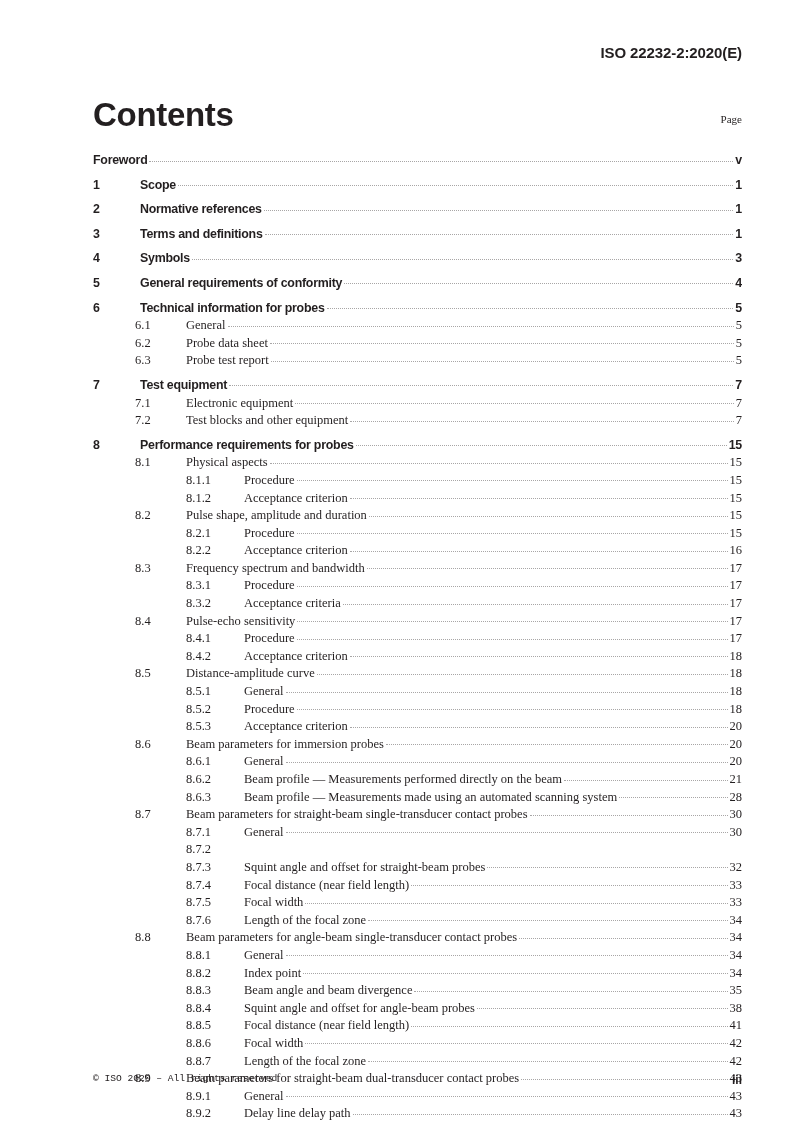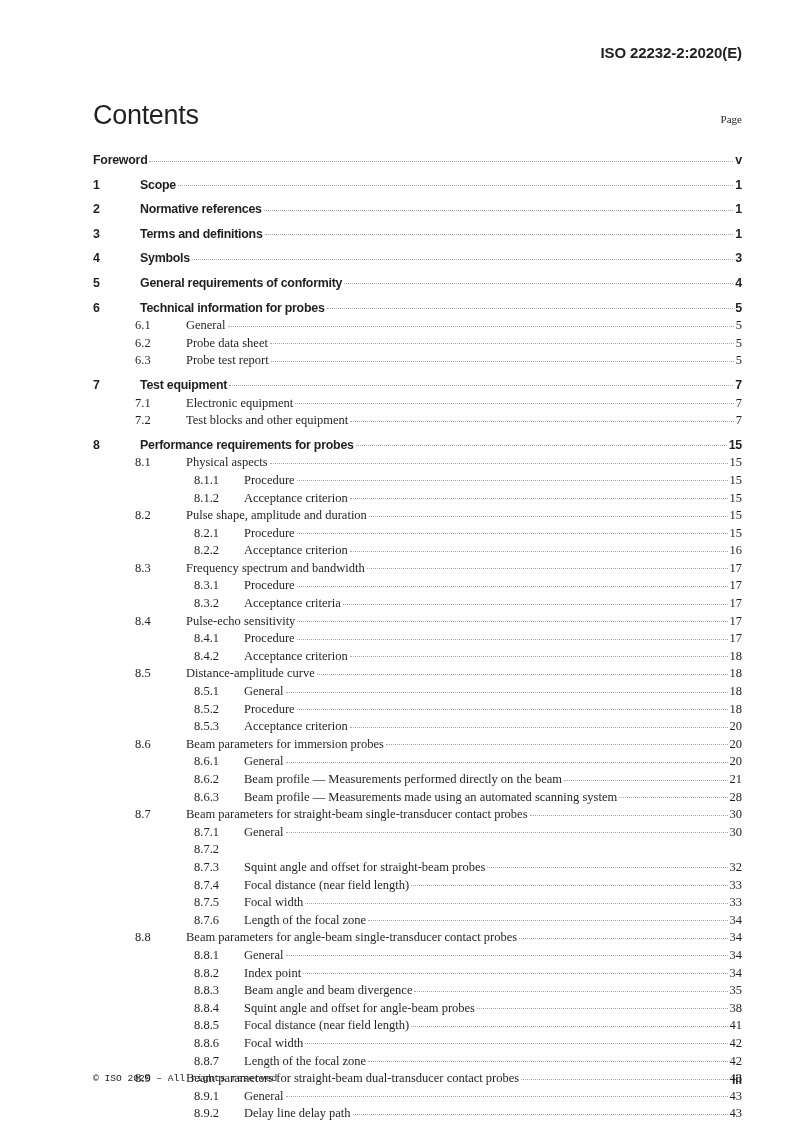--- a/index.html
+++ b/index.html
@@ -43,22 +43,22 @@
     left: 93px;
     top: 100px;
     width: 649px;
     height: 34px;
   }
   .contents-title {
     position: absolute;
     left: 0;
     top: 0;
     font-family: "Liberation Sans", sans-serif;
-    font-weight: normal;
-    font-size: 27px;
+    font-weight: bold;
+    font-size: 33px;
     line-height: 30px;
     letter-spacing: -0.3px;
     color: #231f20;
   }
   .page-label {
     position: absolute;
     right: 0;
     top: 13px;
     font-family: "Liberation Serif", serif;
     font-size: 11px;
@@ -131,21 +131,21 @@
     font-weight: bold;
     letter-spacing: -0.25px;
     font-size: 12.4px;
   }
   .lvl0 .toc-body { left: 0px; }
   .lvl1 .toc-num  { left: 0px; }
   .lvl1 .toc-body { left: 47px; }
 
   .lvl2 .toc-num  { left: 42px; }
   .lvl2 .toc-body { left: 93px; }
-  .lvl3 .toc-num  { left: 93px; margin-left: 8px; }
+  .lvl3 .toc-num  { left: 93px; }
   .lvl3 .toc-body { left: 151px; }
 
   .lvl2 .toc-text, .lvl2 .toc-page,
   .lvl3 .toc-text, .lvl3 .toc-page,
   .lvl2 .toc-num, .lvl3 .toc-num {
     font-family: "Liberation Serif", serif;
     font-weight: normal;
     font-size: 12.5px;
   }
 

